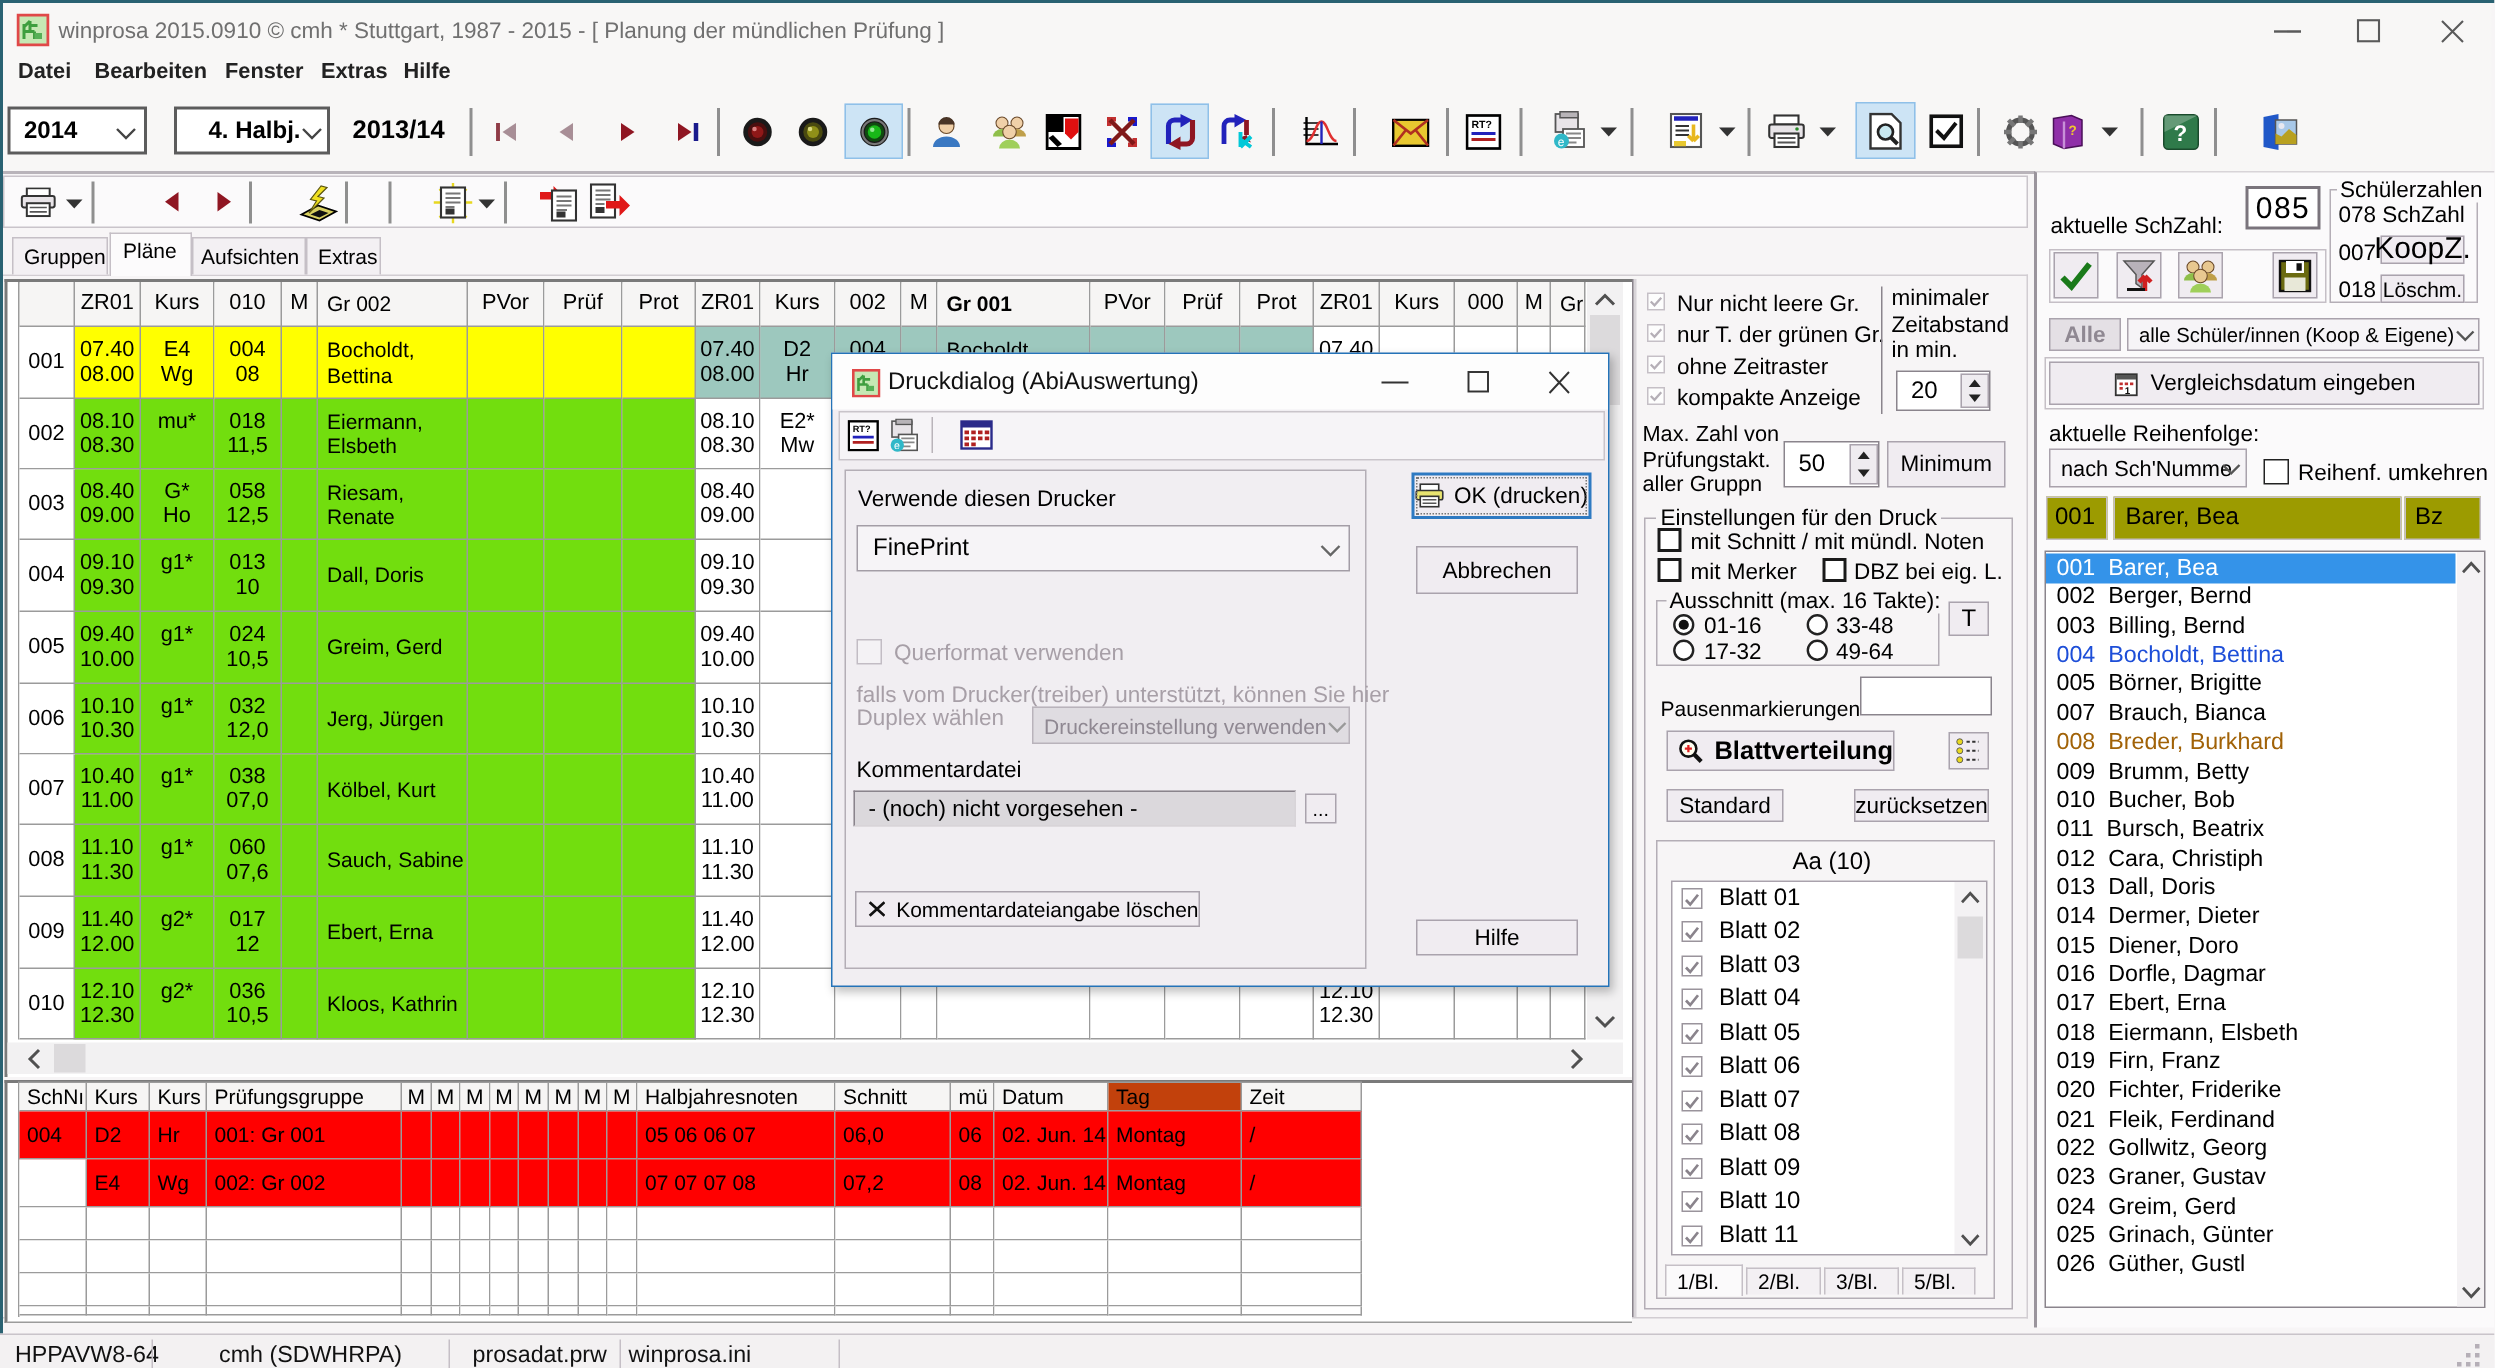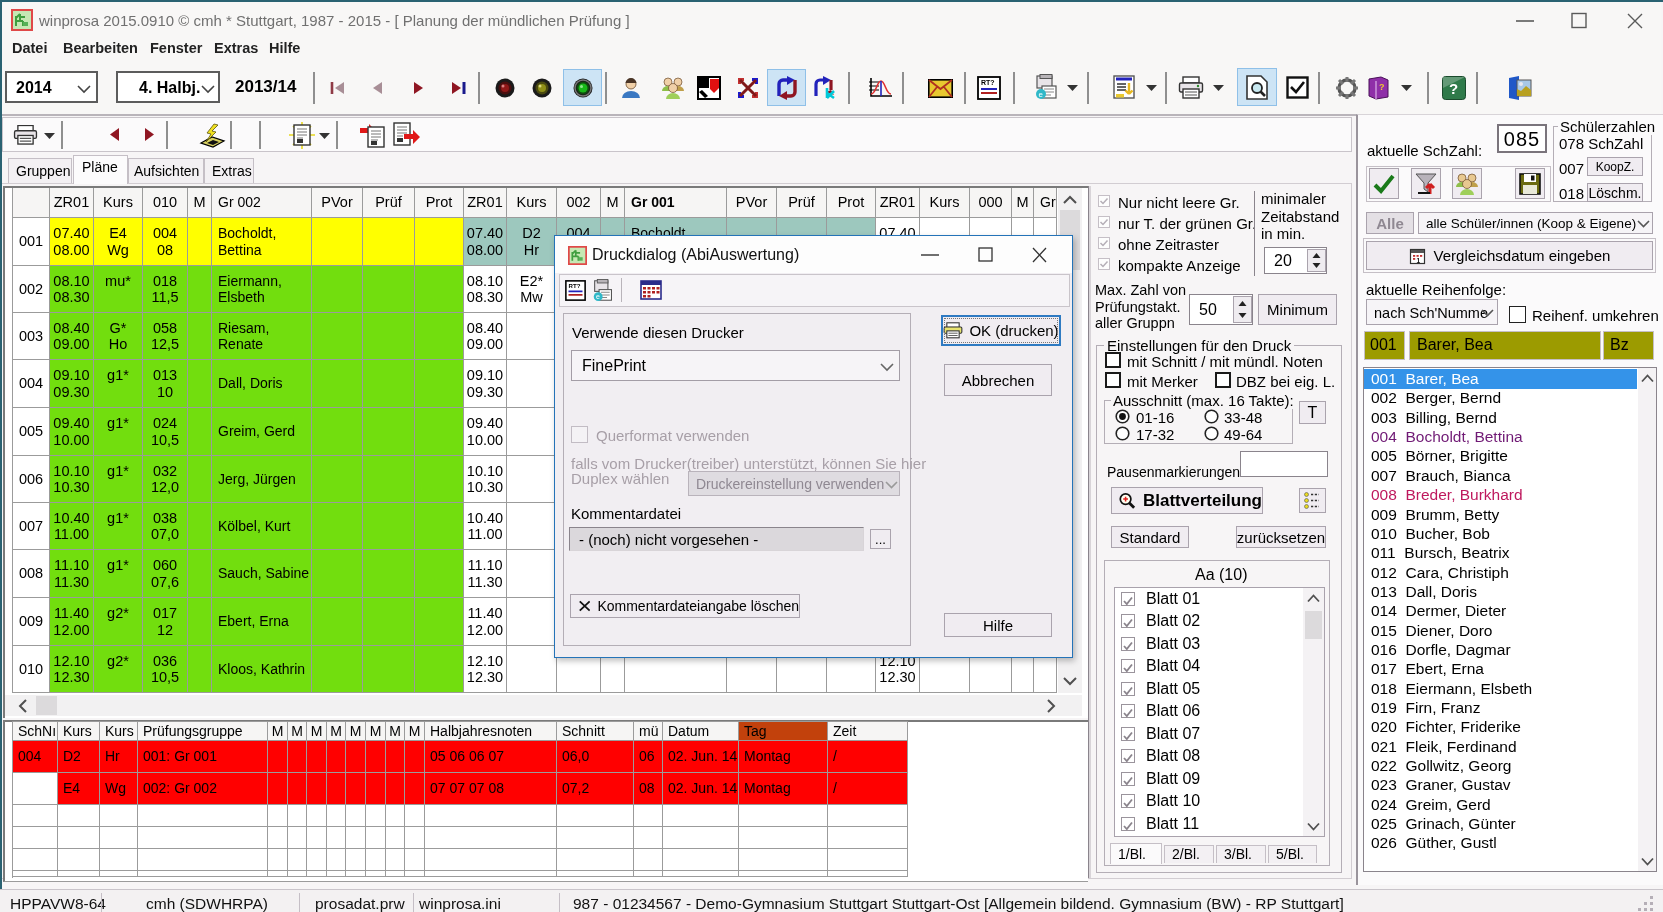--- a/index.html
+++ b/index.html
@@ -980,21 +980,21 @@
 </div>
 
 <div id="rightpanel">
 <div class="abs" style="left:1356px;top:114px;width:307px;height:771px;background:#fbfafb;border-left:2px solid #9a949c;border-top:1px solid #d8d4d8"></div>
 <div class="lbl" style="left:1367px;top:142px;font-size:15px">aktuelle SchZahl:</div>
 <div class="abs" style="left:1497px;top:124px;width:50px;height:29px;background:#fff;border:2px solid #7a747c;font-size:20px;text-align:center;line-height:26px;letter-spacing:1px">085</div>
 <div class="gb" style="left:1553px;top:126px;width:99px;height:76px"></div>
 <div class="lbl" style="left:1558px;top:118px;font-size:15px;background:#fbfafb;padding:0 2px">Schülerzahlen</div>
 <div class="lbl" style="left:1559px;top:135px;font-size:15px">078  SchZahl</div>
 <div class="lbl" style="left:1559px;top:160px;font-size:15px">007</div>
-<div class="btn" style="left:1587px;top:157px;width:56px;height:19px;font-size:12px">KoopZ.</div>
+<div class="btn" style="left:1587px;top:157px;width:56px;height:19px;font-size:20px">KoopZ.</div>
 <div class="lbl" style="left:1559px;top:185px;font-size:15px">018</div>
 <div class="btn" style="left:1587px;top:183px;width:56px;height:19px;font-size:14px">Löschm.</div>
 <div class="abs" style="left:1366px;top:166px;width:185px;height:36px;border:1px solid #c5bfc6"></div>
 <div class="btn" style="left:1369px;top:168px;width:30px;height:31px">
 <svg width="24" height="24" viewBox="0 0 24 24">
         <path d="M3 13 L9 19 L21 4" stroke="#1a7a1a" stroke-width="4" fill="none"></path>
       </svg>
 </div>
 <div class="btn" style="left:1411px;top:168px;width:30px;height:31px">
 <svg width="24" height="24" viewBox="0 0 24 24">
@@ -1050,24 +1050,24 @@
 <div class="abs" style="left:1509px;top:306px;width:17px;height:17px;background:#fff;border:1.5px solid #222"></div>
 <div class="lbl" style="left:1532px;top:307px;font-size:15px">Reihenf. umkehren</div>
 <div class="abs" style="left:1364px;top:331px;width:41px;height:29px;border:1px solid #c5bfc6;background:#9c9b00;font-size:16px;padding:4px 0 0 5px">001</div>
 <div class="abs" style="left:1409px;top:331px;width:192px;height:29px;border:1px solid #c5bfc6;background:#9c9b00;font-size:16px;padding:4px 0 0 7px">Barer, Bea</div>
 <div class="abs" style="left:1603px;top:331px;width:51px;height:29px;border:1px solid #c5bfc6;background:#9c9b00;font-size:16px;padding:4px 0 0 6px">Bz</div>
 <div class="abs" style="left:1363px;top:367px;width:294px;height:505px;background:#fff;border:1px solid #8a848c"></div>
 <div class="abs" style="left:1364px;top:369px;width:273px;height:20px;background:#3493e9"></div>
 <div class="lbl" style="left:1371px;top:370.0px;font-size:15.5px;color:#fff">001&nbsp;&nbsp;Barer, Bea</div>
 <div class="lbl" style="left:1371px;top:389.4px;font-size:15.5px;color:#000">002&nbsp;&nbsp;Berger, Bernd</div>
 <div class="lbl" style="left:1371px;top:408.7px;font-size:15.5px;color:#000">003&nbsp;&nbsp;Billing, Bernd</div>
-<div class="lbl" style="left:1371px;top:428.1px;font-size:15.5px;color:#701a75">004&nbsp;&nbsp;Bocholdt, Bettina</div>
+<div class="lbl" style="left:1371px;top:428.1px;font-size:15.5px;color:#1d4ed8">004&nbsp;&nbsp;Bocholdt, Bettina</div>
 <div class="lbl" style="left:1371px;top:447.4px;font-size:15.5px;color:#000">005&nbsp;&nbsp;Börner, Brigitte</div>
 <div class="lbl" style="left:1371px;top:466.8px;font-size:15.5px;color:#000">007&nbsp;&nbsp;Brauch, Bianca</div>
-<div class="lbl" style="left:1371px;top:486.1px;font-size:15.5px;color:#be185d">008&nbsp;&nbsp;Breder, Burkhard</div>
+<div class="lbl" style="left:1371px;top:486.1px;font-size:15.5px;color:#a16207">008&nbsp;&nbsp;Breder, Burkhard</div>
 <div class="lbl" style="left:1371px;top:505.5px;font-size:15.5px;color:#000">009&nbsp;&nbsp;Brumm, Betty</div>
 <div class="lbl" style="left:1371px;top:524.8px;font-size:15.5px;color:#000">010&nbsp;&nbsp;Bucher, Bob</div>
 <div class="lbl" style="left:1371px;top:544.1px;font-size:15.5px;color:#000">011&nbsp;&nbsp;Bursch, Beatrix</div>
 <div class="lbl" style="left:1371px;top:563.5px;font-size:15.5px;color:#000">012&nbsp;&nbsp;Cara, Christiph</div>
 <div class="lbl" style="left:1371px;top:582.9px;font-size:15.5px;color:#000">013&nbsp;&nbsp;Dall, Doris</div>
 <div class="lbl" style="left:1371px;top:602.2px;font-size:15.5px;color:#000">014&nbsp;&nbsp;Dermer, Dieter</div>
 <div class="lbl" style="left:1371px;top:621.5px;font-size:15.5px;color:#000">015&nbsp;&nbsp;Diener, Doro</div>
 <div class="lbl" style="left:1371px;top:640.9px;font-size:15.5px;color:#000">016&nbsp;&nbsp;Dorfle, Dagmar</div>
 <div class="lbl" style="left:1371px;top:660.2px;font-size:15.5px;color:#000">017&nbsp;&nbsp;Ebert, Erna</div>
 <div class="lbl" style="left:1371px;top:679.6px;font-size:15.5px;color:#000">018&nbsp;&nbsp;Eiermann, Elsbeth</div>
@@ -1090,21 +1090,20 @@
 
 <div id="statusbar" class="abs" style="left:0;top:889px;width:1663px;height:23px;background:#f3f1f2;border-top:1px solid #c9c4ca">
   <div class="lbl" style="left:10px;top:5px;font-size:15.5px;color:#111">HPPAVW8-64</div>
   <div class="abs" style="left:101px;top:3px;width:1px;height:20px;background:#c5bfc6"></div>
   <div class="lbl" style="left:146px;top:5px;font-size:15.5px;color:#111">cmh (SDWHRPA)</div>
   <div class="abs" style="left:299px;top:3px;width:1px;height:20px;background:#c5bfc6"></div>
   <div class="lbl" style="left:315px;top:5px;font-size:15.5px;color:#111">prosadat.prw</div>
   <div class="abs" style="left:413px;top:3px;width:1px;height:20px;background:#c5bfc6"></div>
   <div class="lbl" style="left:419px;top:5px;font-size:15.5px;color:#111">winprosa.ini</div>
   <div class="abs" style="left:559px;top:3px;width:1px;height:20px;background:#c5bfc6"></div>
-  <div class="lbl" style="left:573px;top:5px;font-size:15.5px;color:#111">987 - 01234567 - Demo-Gymnasium Stuttgart Stuttgart-Ost [Allgemein bildend. Gymnasium (BW) - RP Stuttgart]</div>
   <svg class="abs" style="left:1638px;top:6px" width="18" height="16">
       <g fill="#b5afb7">
         <rect x="12" y="0" width="3" height="3"></rect>
         <rect x="6" y="6" width="3" height="3"></rect>
         <rect x="12" y="6" width="3" height="3"></rect>
         <rect x="0" y="12" width="3" height="3"></rect>
         <rect x="6" y="12" width="3" height="3"></rect>
         <rect x="12" y="12" width="3" height="3"></rect>
       </g>
     </svg>

